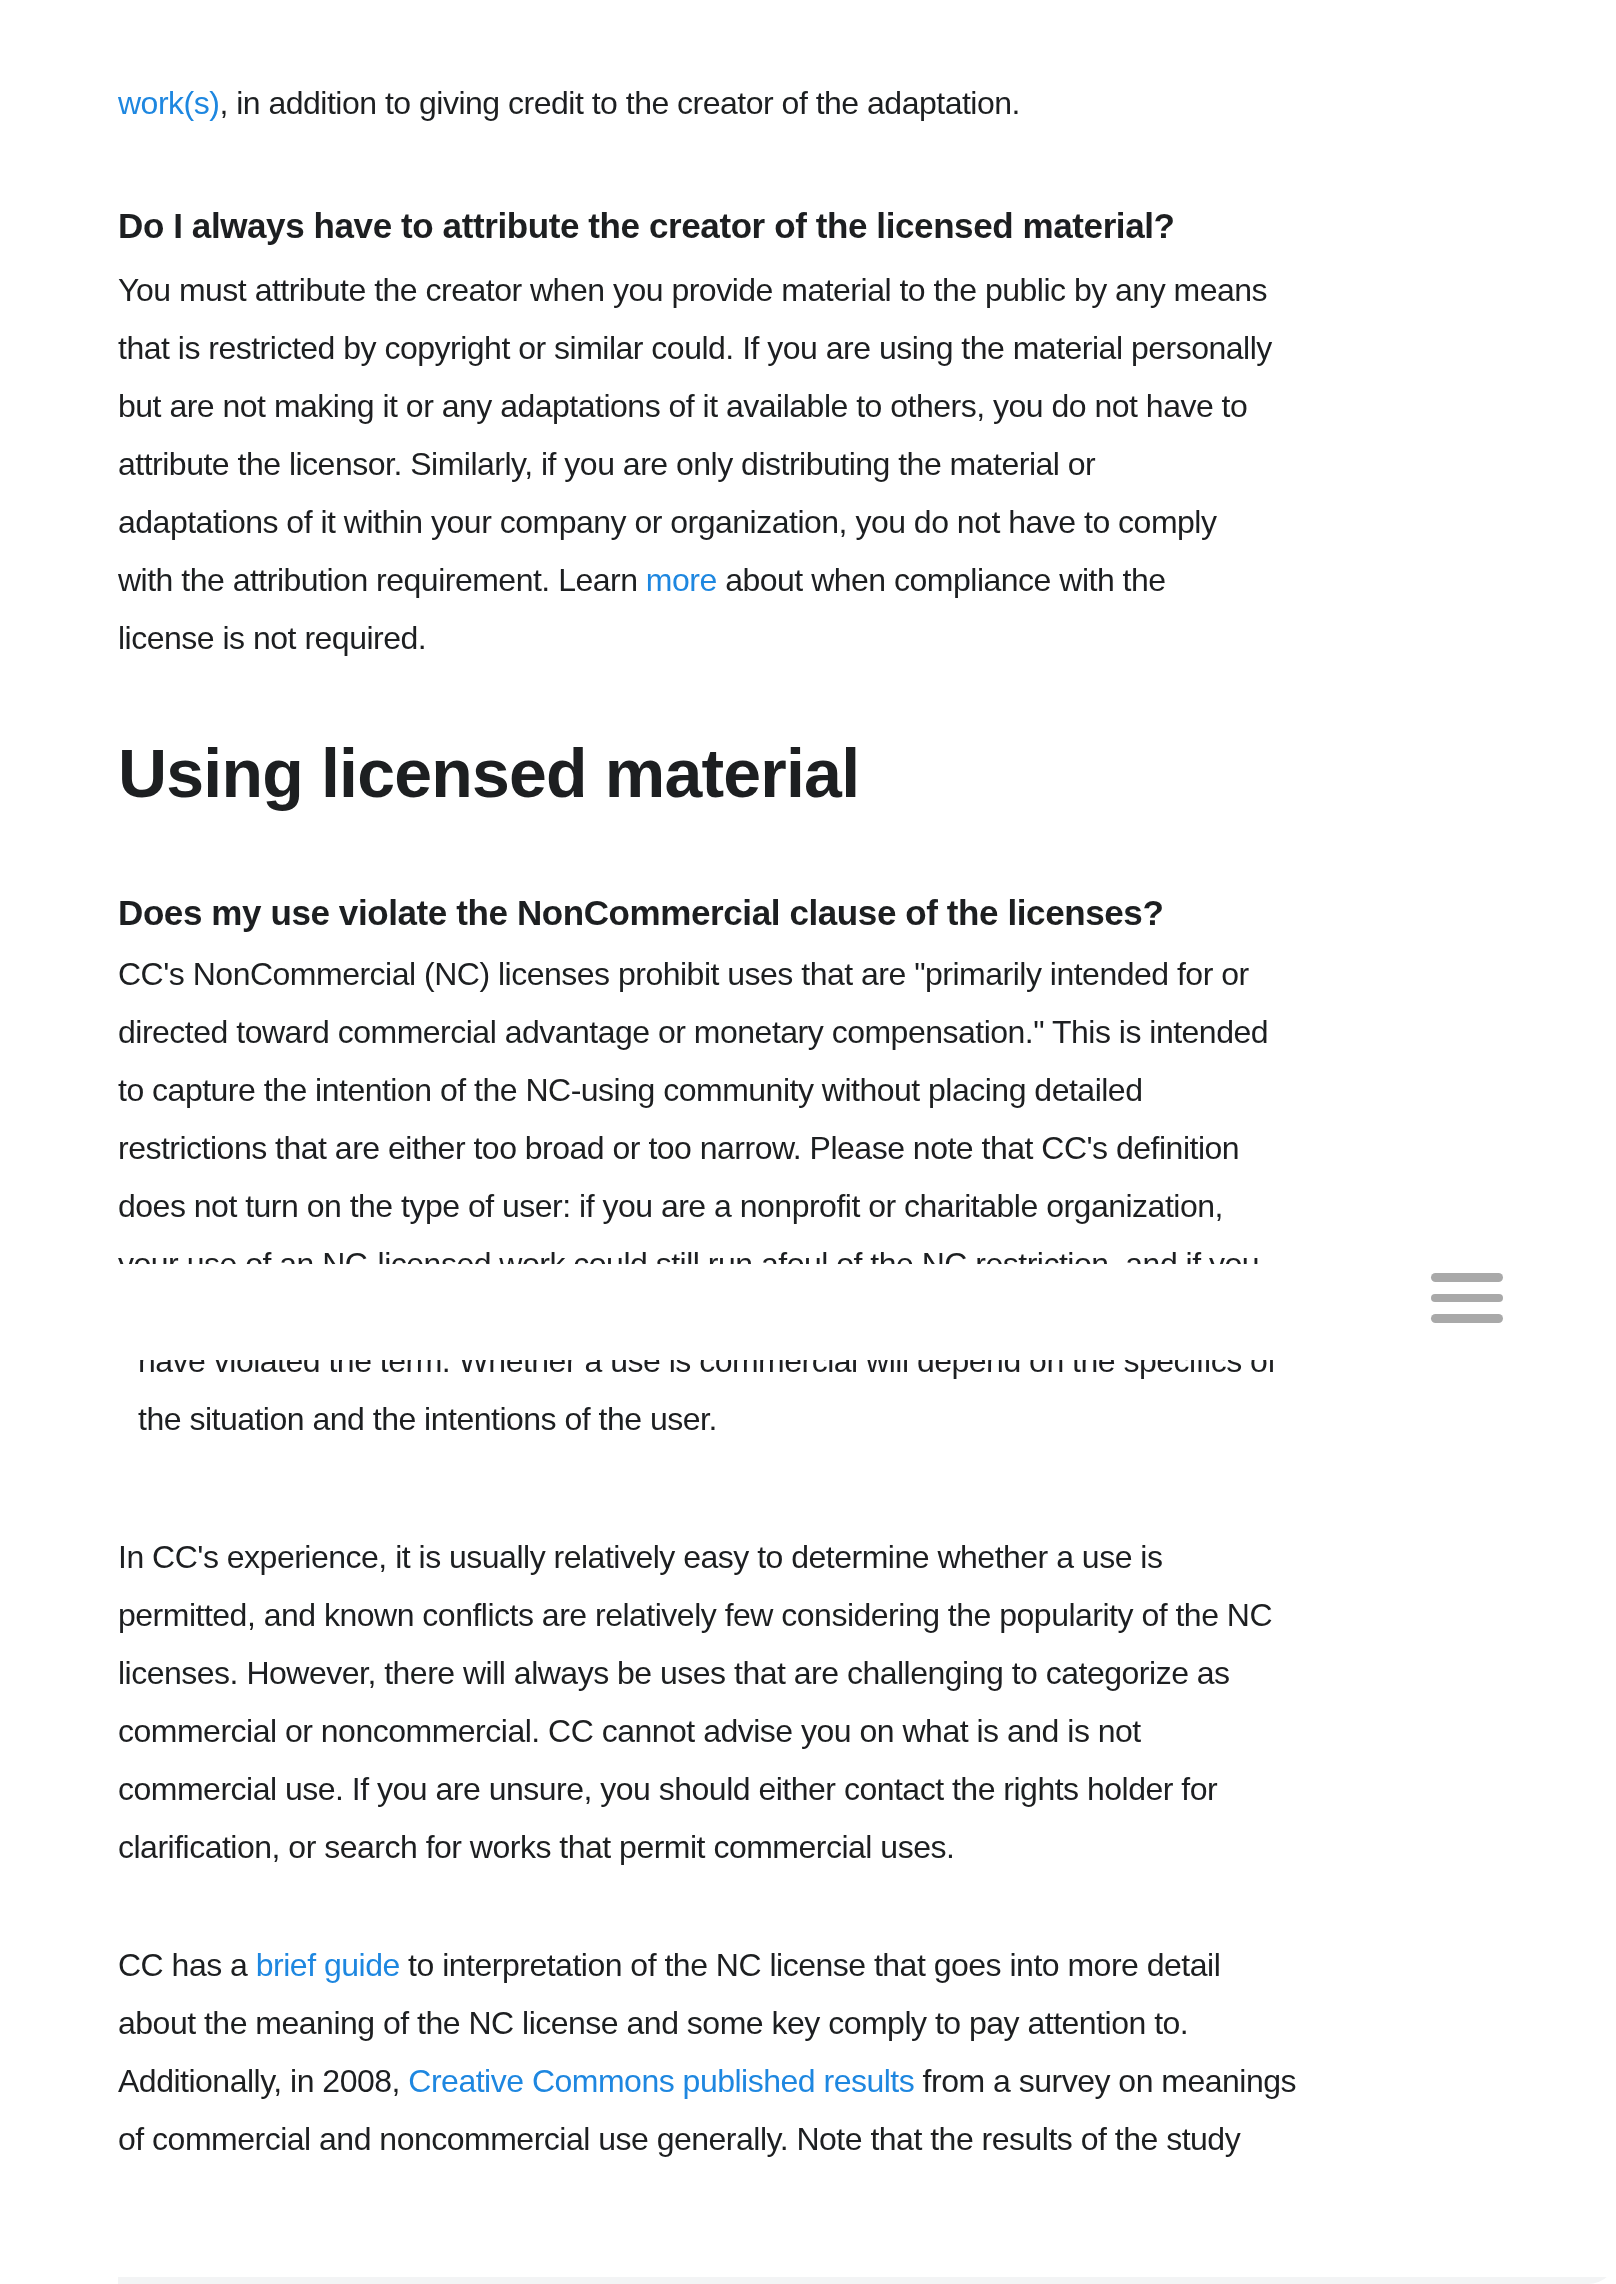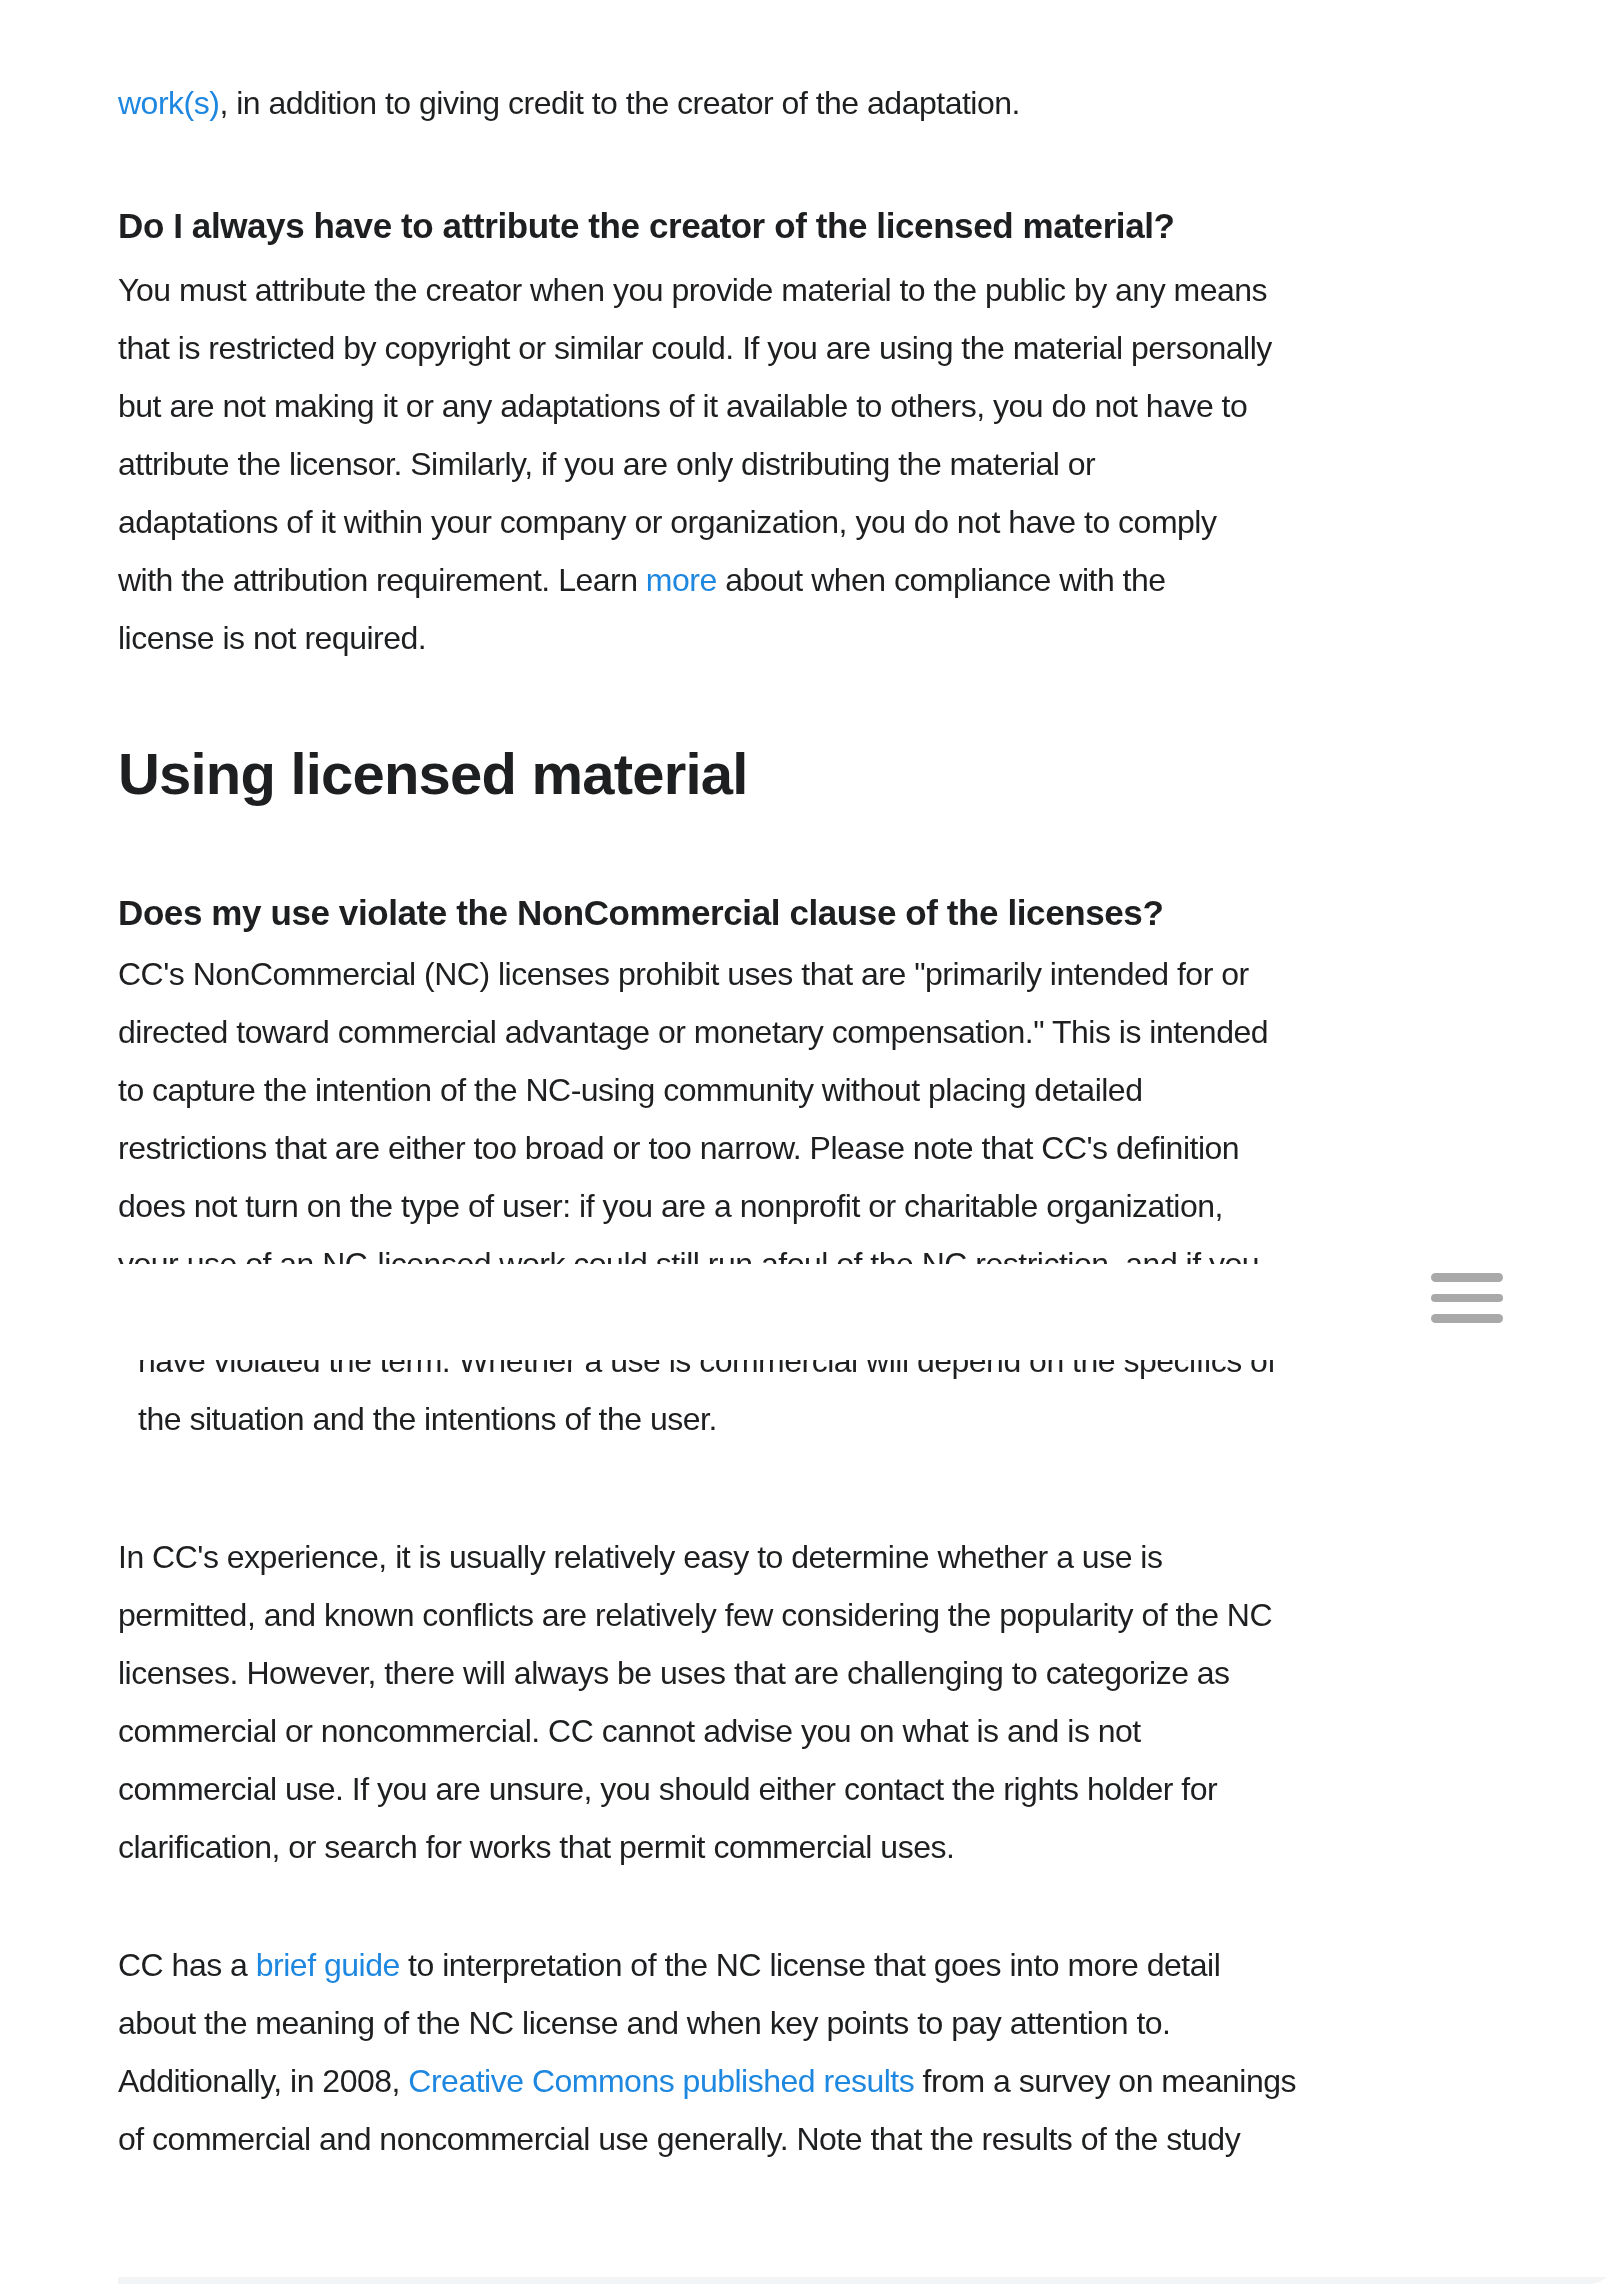--- a/index.html
+++ b/index.html
@@ -22,21 +22,21 @@
   }
   .blk{position:absolute;left:118px;}
   .body-text{font-size:32px;line-height:58px;letter-spacing:-0.5px;font-weight:400;}
   .tl{white-space:nowrap;}
   .lnk{color:var(--link);text-decoration:none;cursor:pointer;}
   .question{
     font-size:35px;line-height:44px;font-weight:700;margin:0;
     letter-spacing:-0.4px;white-space:nowrap;
   }
   .big-title{
-    font-size:58px;line-height:73px;font-weight:700;margin:0;
+    font-size:68px;line-height:73px;font-weight:700;margin:0;
     letter-spacing:-0.8px;white-space:nowrap;
   }
   .clip{overflow:hidden;}
   .shift-up{margin-top:-28px;}
   .menu-btn{
     position:absolute;left:1431px;top:1273px;width:72px;height:50px;
     background:none;border:none;padding:0;margin:0;cursor:pointer;
     display:flex;flex-direction:column;justify-content:space-between;
   }
   .menu-bar{height:8.7px;width:100%;border-radius:4.7px;background:var(--menu);}
@@ -96,21 +96,21 @@
       <div class="tl"><span>In CC's experience, it is usually relatively easy to determine whether a use is</span></div>
       <div class="tl"><span>permitted, and known conflicts are relatively few considering the popularity of the NC</span></div>
       <div class="tl"><span>licenses. However, there will always be uses that are challenging to categorize as</span></div>
       <div class="tl"><span>commercial or noncommercial. CC cannot advise you on what is and is not</span></div>
       <div class="tl"><span>commercial use. If you are unsure, you should either contact the rights holder for</span></div>
       <div class="tl"><span>clarification, or search for works that permit commercial uses.</span></div>
     </div>
 
   <div class="blk body-text" style="top:1936px;">
       <div class="tl"><span>CC has a </span><a class="lnk">brief guide</a><span> to interpretation of the NC license that goes into more detail</span></div>
-      <div class="tl"><span>about the meaning of the NC license and when key points to pay attention to.</span></div>
+      <div class="tl"><span>about the meaning of the NC license and some key comply to pay attention to.</span></div>
       <div class="tl"><span>Additionally, in 2008, </span><a class="lnk">Creative Commons published results</a><span> from a survey on meanings</span></div>
       <div class="tl"><span>of commercial and noncommercial use generally. Note that the results of the study</span></div>
     </div>
 
   <div class="footer-strip"></div>
 
 </div>
 
 
 </body></html>

